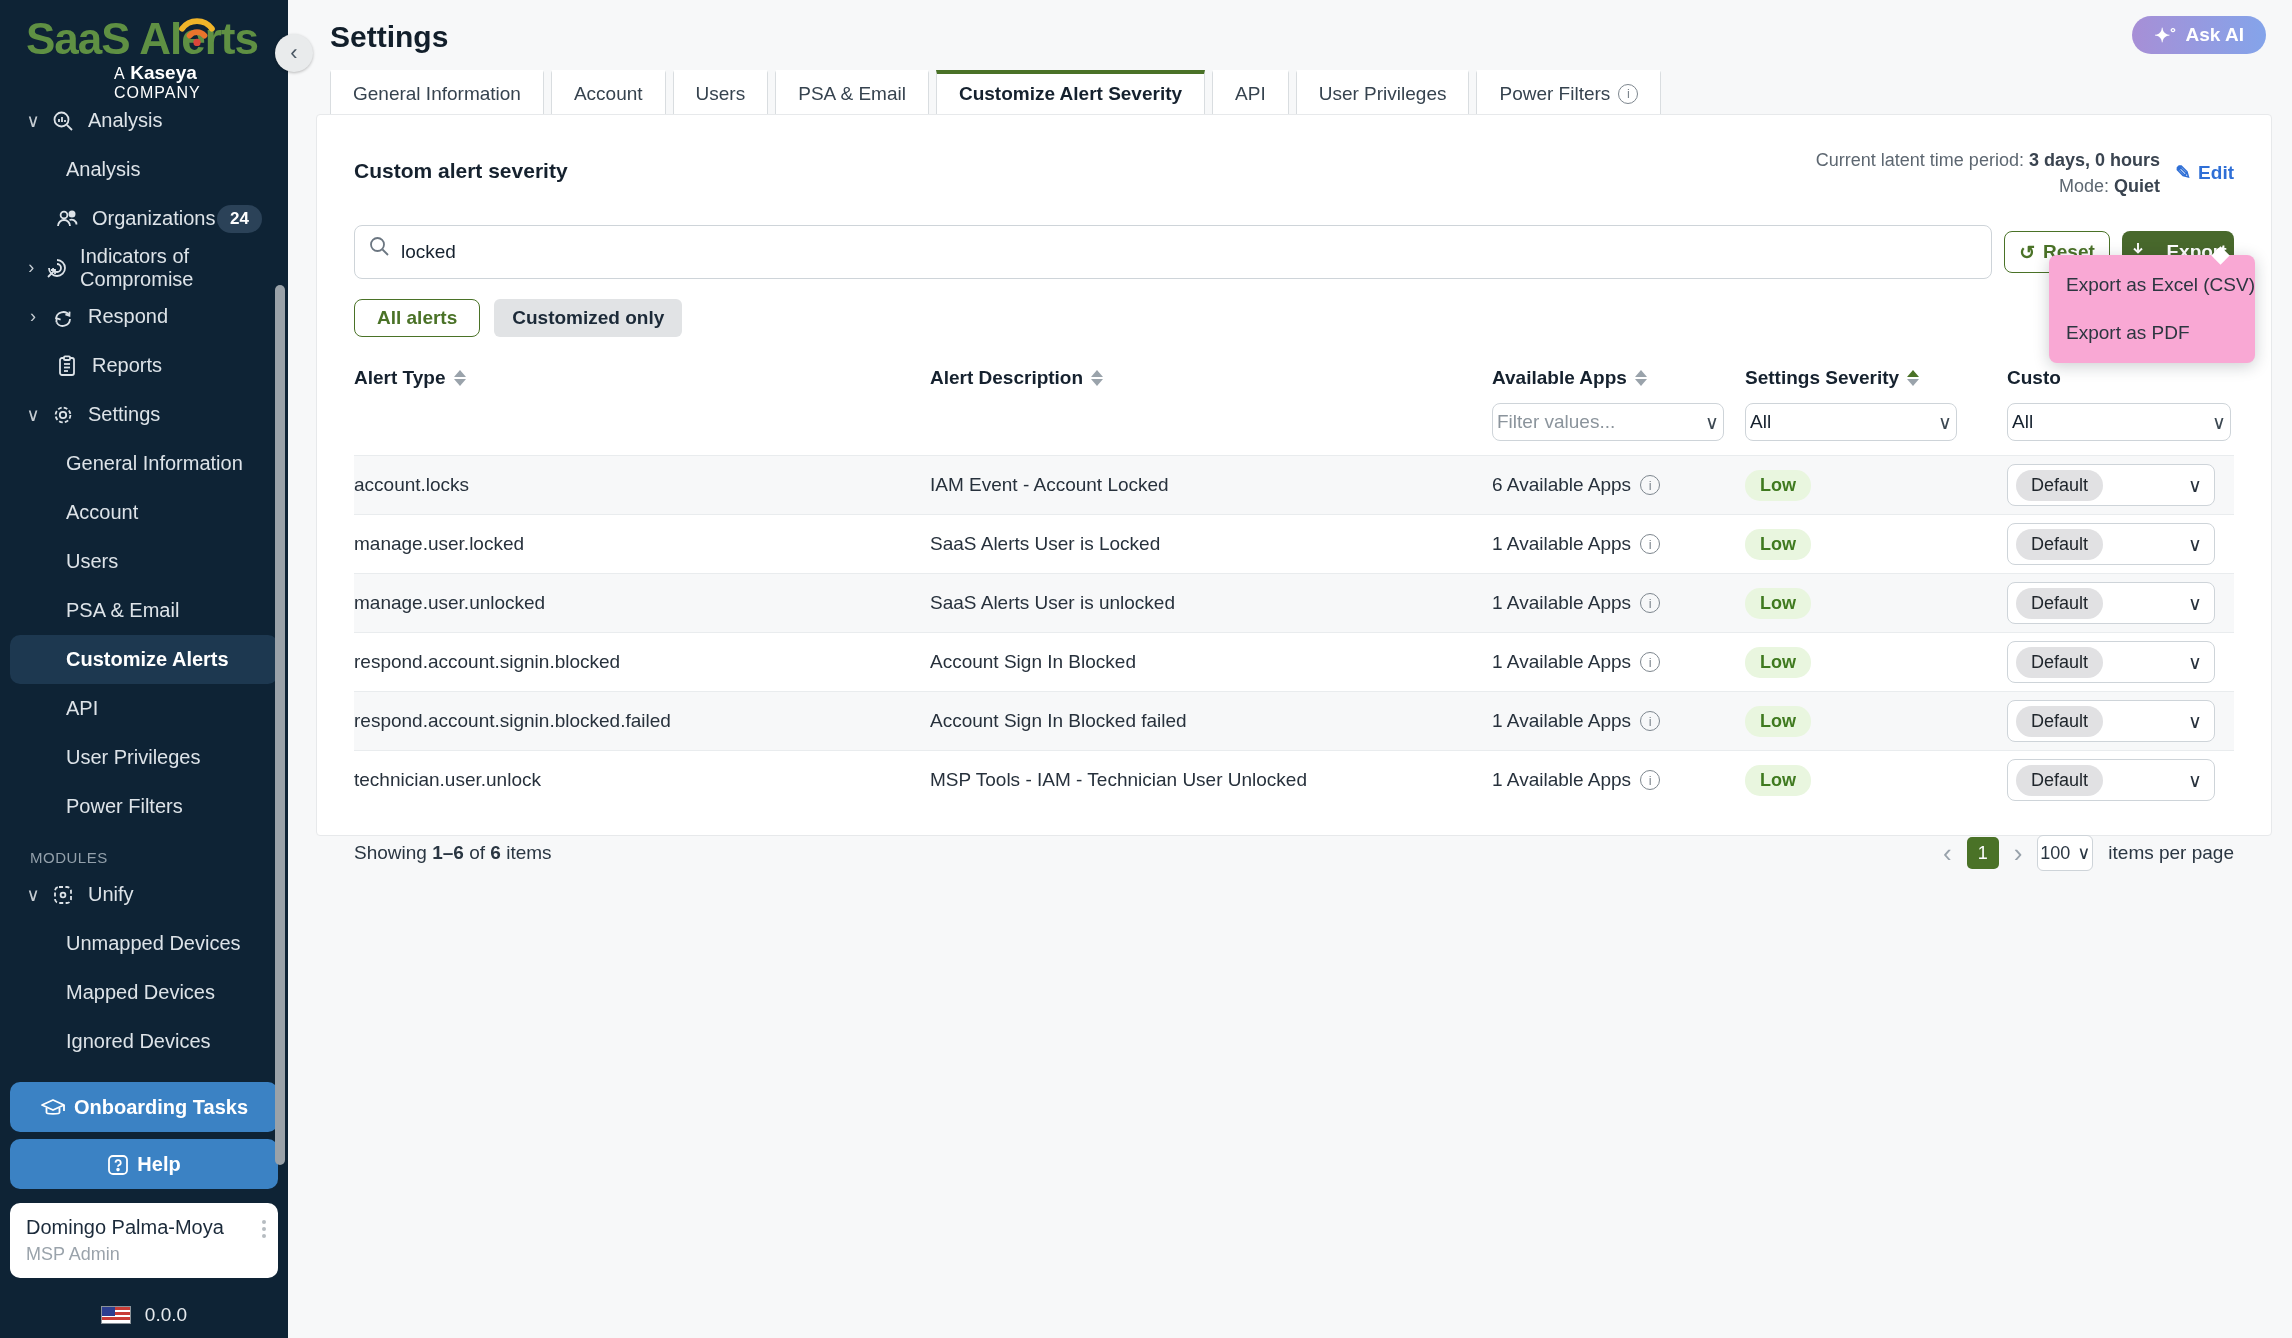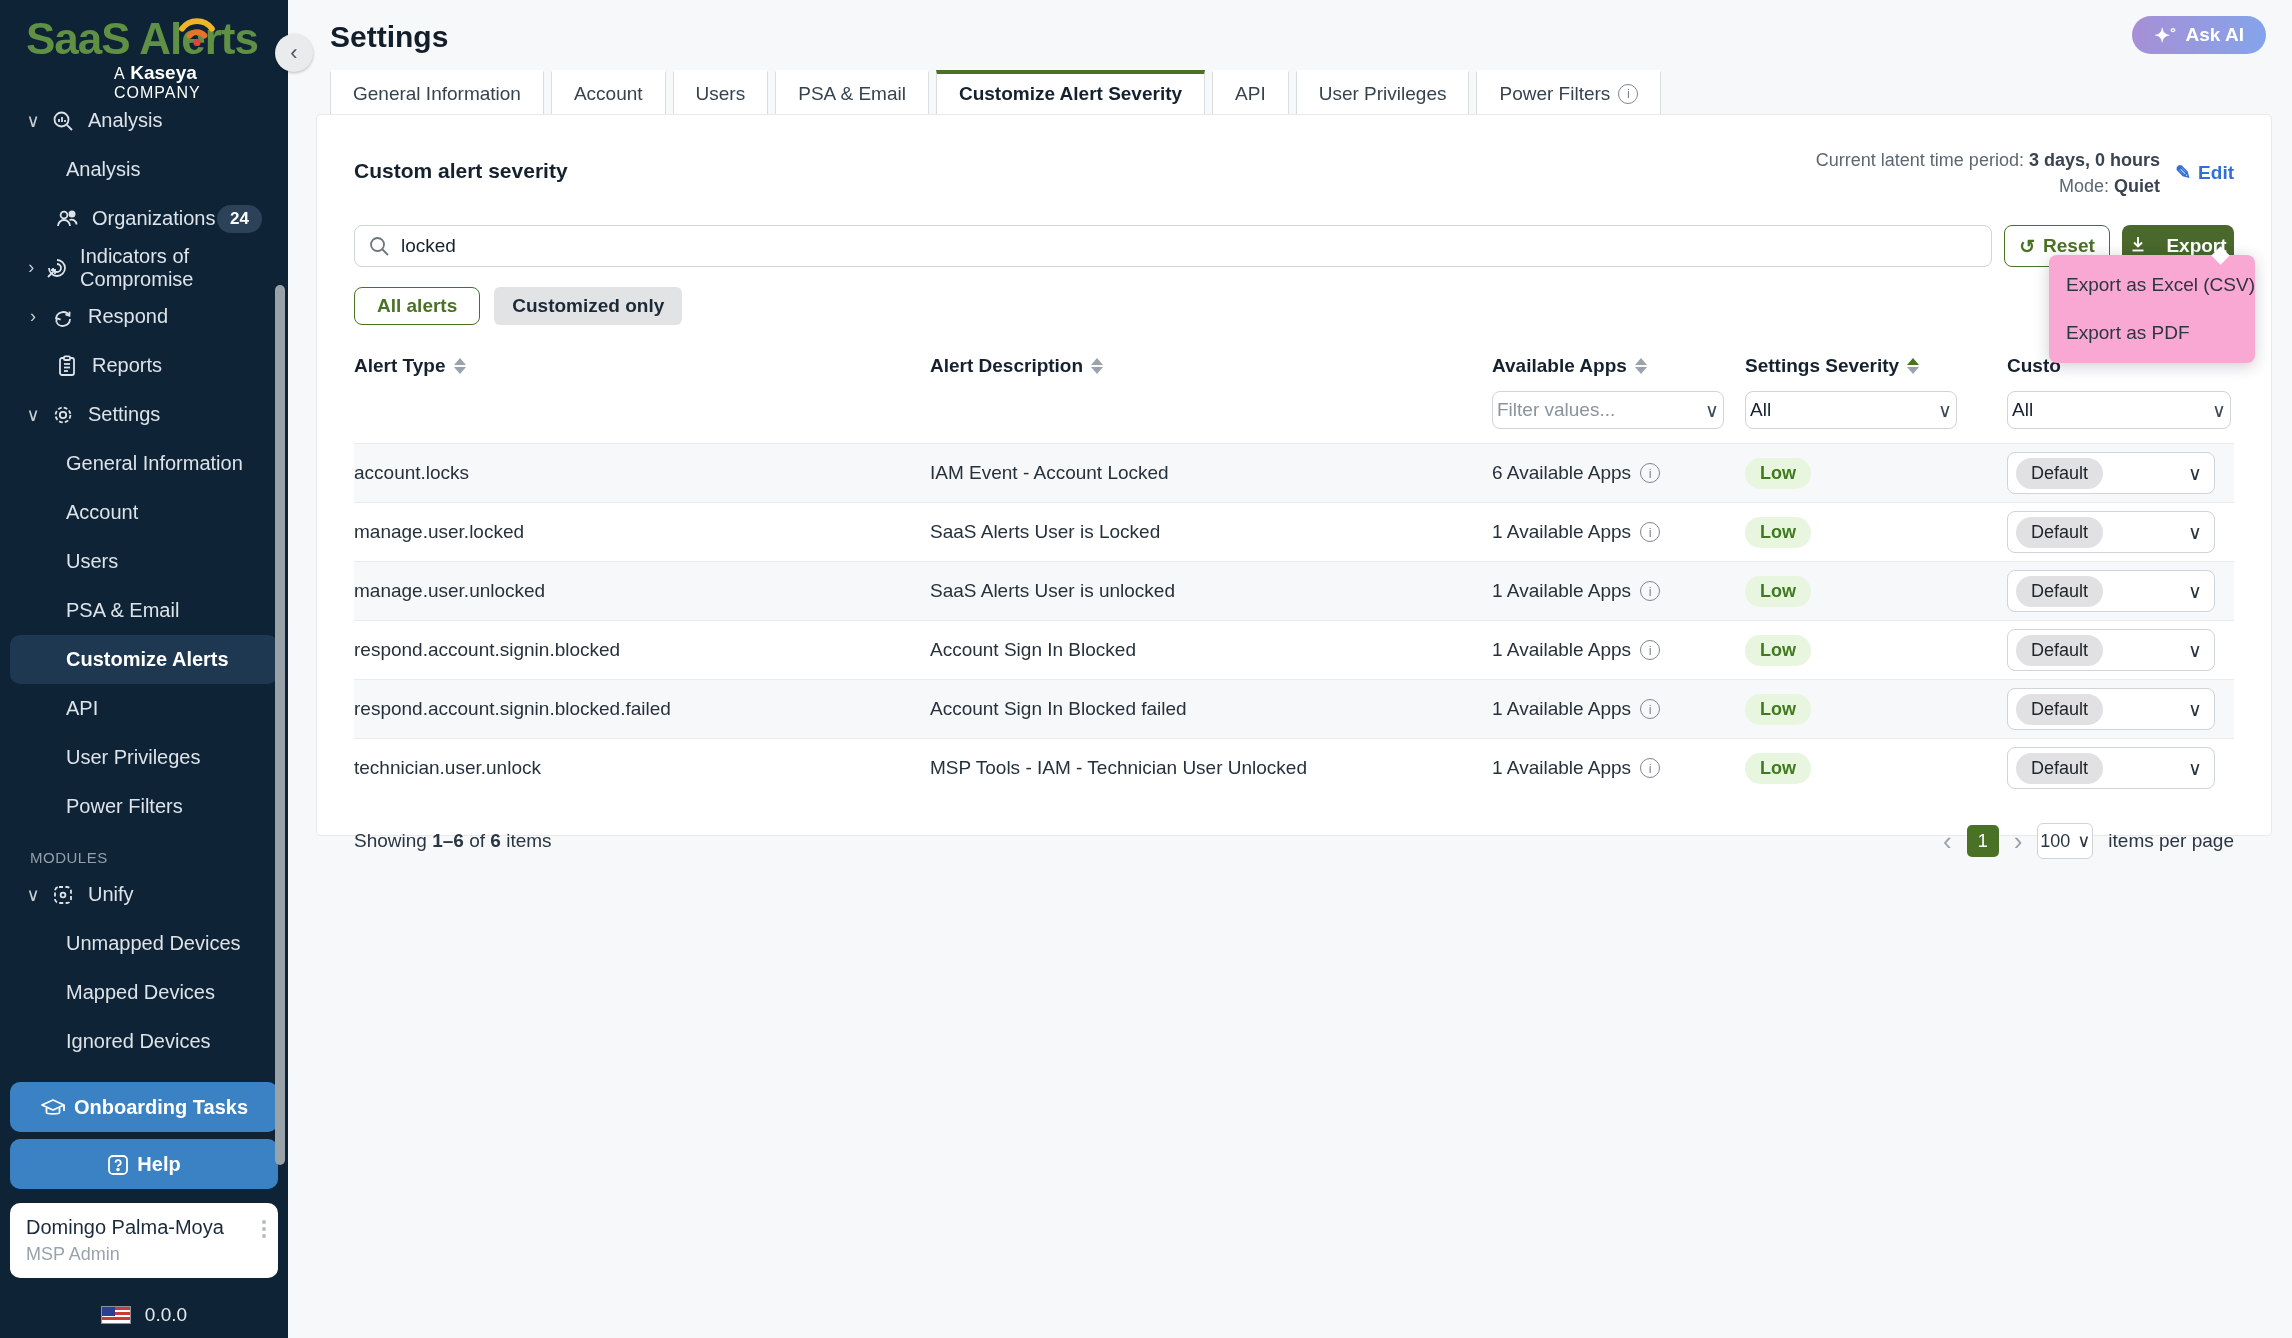--- a/index.html
+++ b/index.html
@@ -81,21 +81,21 @@
     background:#fff; border:1px solid #e7e9eb; border-radius:4px; padding:32px 37px 0 37px;
   }
   .card-head { display:flex; justify-content:space-between; position:relative; }
   .card-heading { font-size:21px; font-weight:bold; color:#15212e; margin-top:12px; }
   .meta { text-align:right; font-size:18px; color:#5d6771; line-height:26px; padding-right:74px; }
   .meta b { color:#3a4450; }
   .edit-link { position:absolute; right:0; top:14px; color:#2f6fd6; font-weight:bold; font-size:19px; display:flex; gap:7px; align-items:center; cursor:pointer; }
   .search-row { display:flex; gap:12px; margin-top:26px; align-items:center; }
   .search-box { flex:1; position:relative; }
   .search-box input {
-    width:100%; height:42px; border:1px solid #ced4d9; border-radius:8px; padding:0 14px 0 46px;
+    width:100%; height:54px; border:1px solid #ced4d9; border-radius:8px; padding:0 14px 0 46px;
     font-size:19px; color:#15212e; font-family:"Liberation Sans",sans-serif; outline:none; background:#fff;
   }
   .search-icon { position:absolute; left:14px; top:10px; }
   .btn-reset {
     height:42px; width:106px; border:1.5px solid #4a7227; border-radius:8px; background:#fff;
     color:#4a7227; font-weight:bold; font-size:19px; display:flex; align-items:center; justify-content:center; gap:8px; cursor:pointer;
   }
   .btn-export {
     height:42px; width:112px; border:none; border-radius:8px; background:#48682c;
     color:#fff; font-weight:bold; font-size:19px; display:flex; align-items:center; justify-content:center; gap:19px; cursor:pointer;

